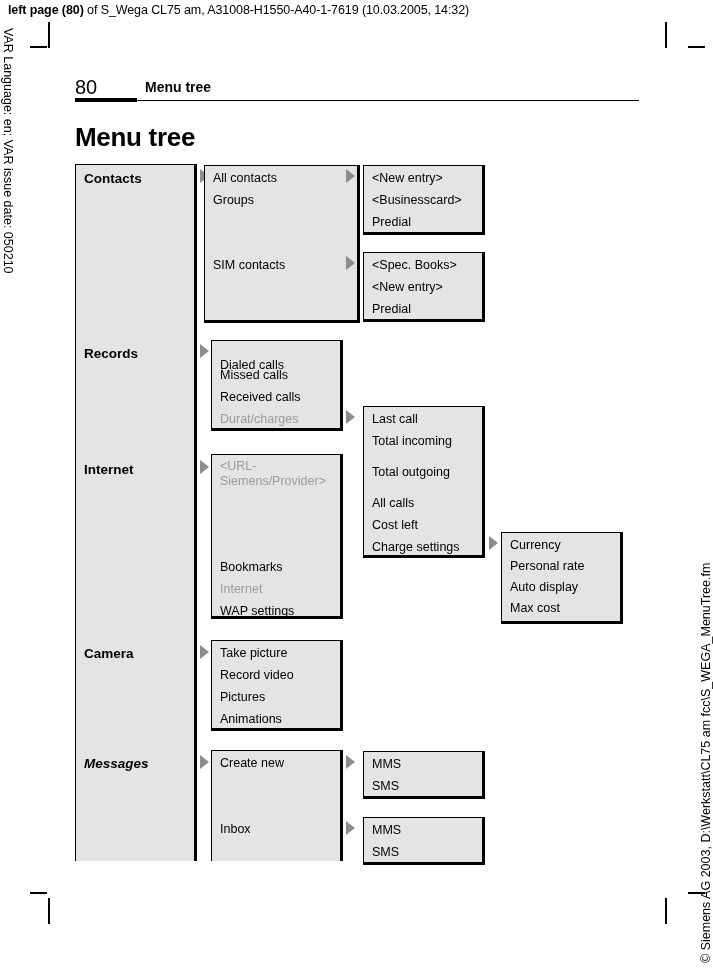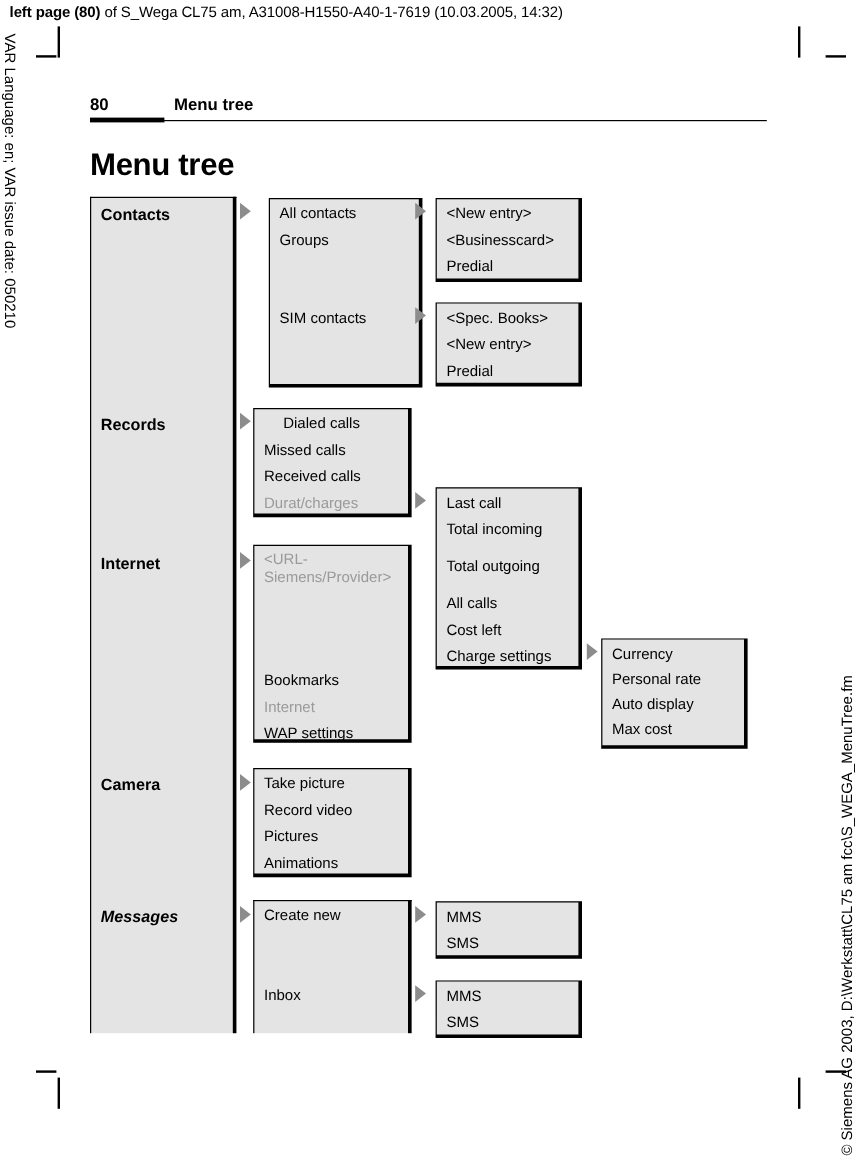--- a/index.html
+++ b/index.html
@@ -52,21 +52,21 @@
     transform: rotate(-90deg) translate(0, -14px);
     font-size: 12.5px;
     white-space: nowrap;
     text-align: left;
   }
 
   
   .runhead { position: absolute; left: 75px; top: 78px; }
   .runhead .pageno {
     position: absolute; left: 0; top: 0;
-    font-size: 14px; font-weight: bold; line-height: 18px;
+    font-size: 20px; font-weight: normal; line-height: 18px;
   }
   .runhead .chapter {
     position: absolute; left: 70px; top: 0;
     font-size: 14px; font-weight: bold; line-height: 18px;
     white-space: nowrap;
   }
   .rule-thin {
     position: absolute; left: 75px; top: 100px;
     width: 564px; height: 1.4px; background: #000;
   }
@@ -167,42 +167,42 @@
   <span class="item head" style="top:481px;">Camera</span>
   <span class="item head" style="top:591px;font-style:italic;">Messages</span>
 </div>
 
 <div class="arrow" style="left:200px; top:169px;"></div>
 <div class="arrow" style="left:200px; top:344px;"></div>
 <div class="arrow" style="left:200px; top:460px;"></div>
 <div class="arrow" style="left:200px; top:645px;"></div>
 <div class="arrow" style="left:200px; top:755px;"></div>
 
-<div class="box popup" style="left:224px; top:165px; width:128px; height:158px;">
+<div class="box popup" style="left:204px; top:165px; width:156px; height:158px;">
   <span class="item" style="top:5px;">All contacts</span>
   <span class="item" style="top:27px;">Groups</span>
   <span class="item" style="top:92px;">SIM contacts</span>
 </div>
 <div class="arrow" style="left:346px; top:169px;"></div>
 <div class="arrow" style="left:346px; top:256px;"></div>
 
 <div class="box popup" style="left:363px; top:165px; width:122px; height:70px;">
   <span class="item" style="top:5px;">&lt;New entry&gt;</span>
   <span class="item" style="top:27px;">&lt;Businesscard&gt;</span>
   <span class="item" style="top:49px;">Predial</span>
 </div>
 
 <div class="box popup" style="left:363px; top:252px; width:122px; height:70px;text-align:right;">
   <span class="item" style="top:5px;">&lt;Spec. Books&gt;</span>
   <span class="item" style="top:27px;">&lt;New entry&gt;</span>
   <span class="item" style="top:49px;">Predial</span>
 </div>
 
 <div class="box popup" style="left:211px; top:340px; width:132px; height:91px;">
-  <span class="item" style="top:5px;margin-left:16px;">Dialed calls</span>
+  <span class="item" style="top:17px;">Dialed calls</span>
   <span class="item" style="top:27px;">Missed calls</span>
   <span class="item" style="top:49px;">Received calls</span>
   <span class="item dim" style="top:71px;">Durat/charges</span>
 </div>
 <div class="arrow" style="left:346px; top:410px;"></div>
 
 <div class="box popup" style="left:363px; top:406px; width:122px; height:152px;">
   <span class="item" style="top:5px;">Last call</span>
   <span class="item" style="top:27px;">Total incoming</span>
   <span class="item" style="top:58px;">Total outgoing</span>

